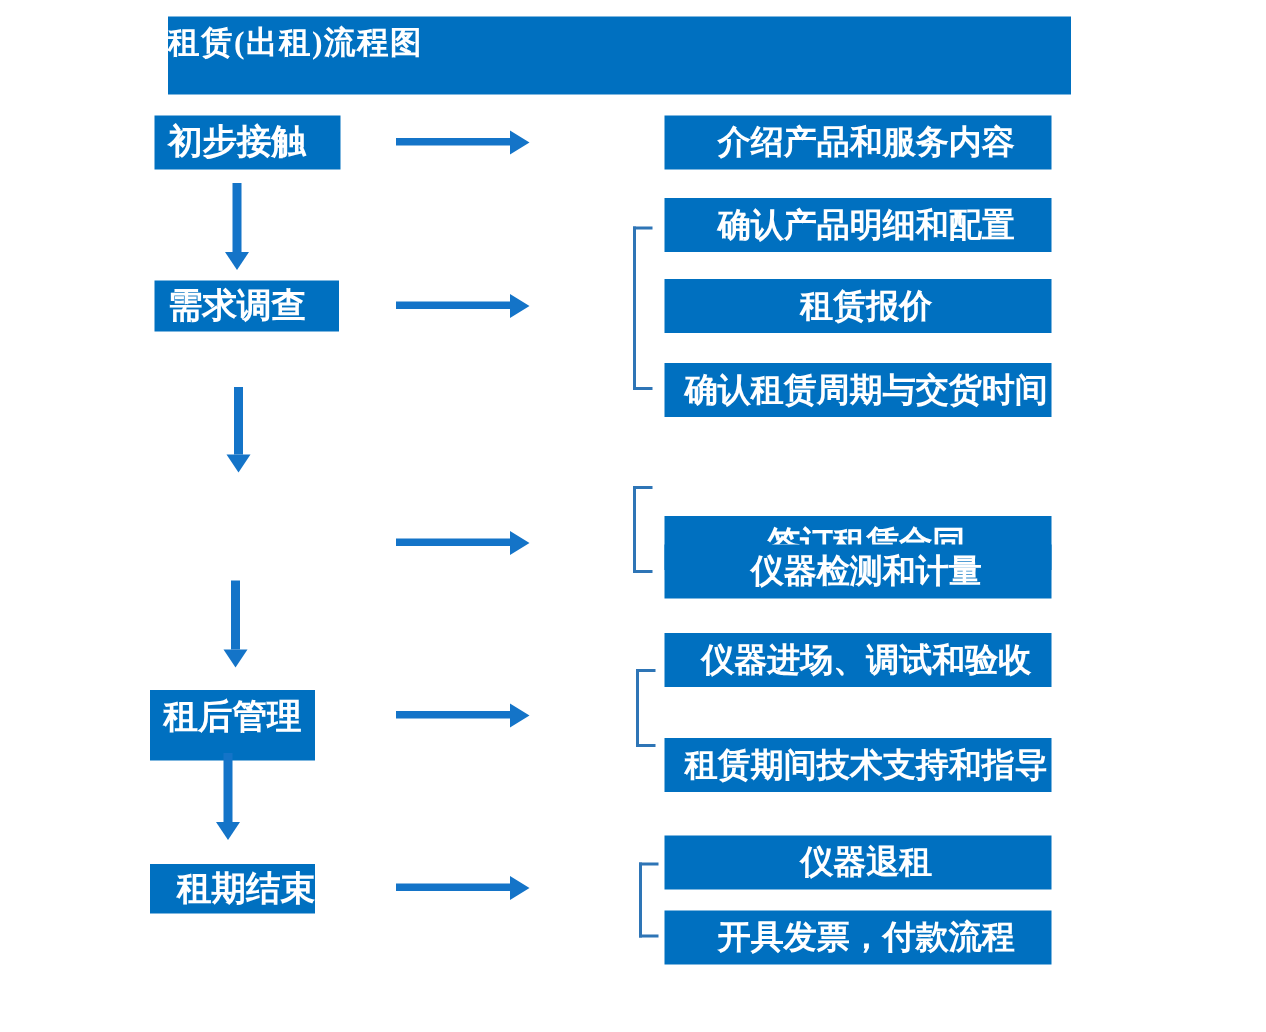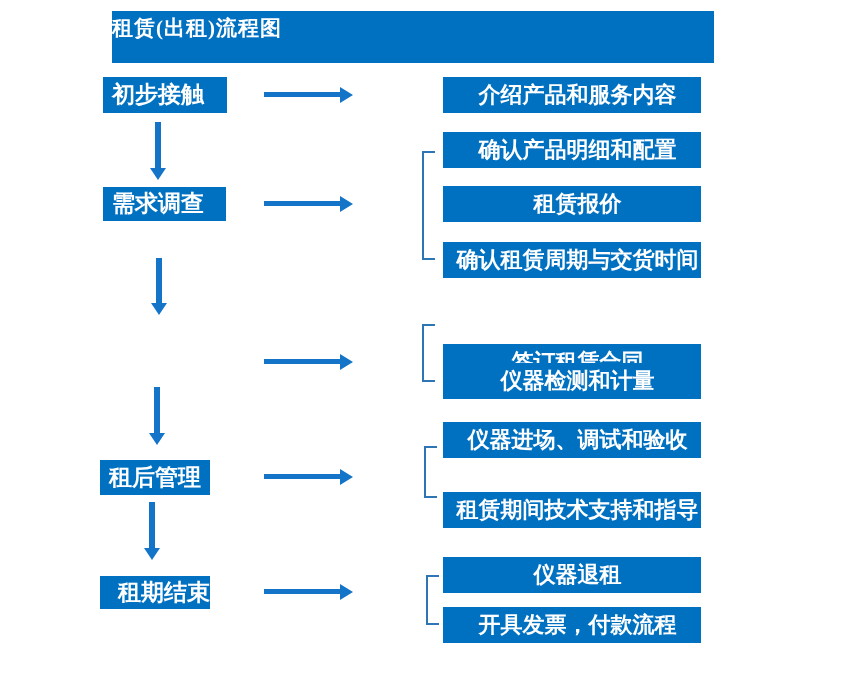--- a/index.html
+++ b/index.html
@@ -49,21 +49,21 @@
 </style>
 </head>
 <body>
 
 <div class="canvas">
 
   <div class="titlebar">租赁(出租)流程图</div>
 
   <div class="box step" style="left:103px;top:77px;width:124px;height:36px;line-height:36px;">初步接触</div>
   <div class="box step" style="left:103px;top:187px;width:123px;height:34px;line-height:34px;">需求调查</div>
-  <div class="box step" style="left:100px;top:460px;width:110px;height:35px;line-height:35px;">租后管理</div>
+  <div class="box step" style="left:100px;top:460px;width:110px;height:47px;line-height:35px;">租后管理</div>
   <div class="box step" style="left:100px;top:576px;width:110px;height:33px;line-height:33px;text-align:right;">租期结束</div>
 
   <div class="varrow" style="left:155px;top:122px;height:46px;"></div>
   <div class="varrow" style="left:156px;top:258px;height:45px;"></div>
   <div class="varrow" style="left:154px;top:387px;height:46px;"></div>
   <div class="varrow" style="left:149px;top:502px;height:46px;"></div>
 
   <div class="harrow" style="left:264px;top:92px;"></div>
   <div class="harrow" style="left:264px;top:201px;"></div>
   <div class="harrow" style="left:264px;top:359px;"></div>

